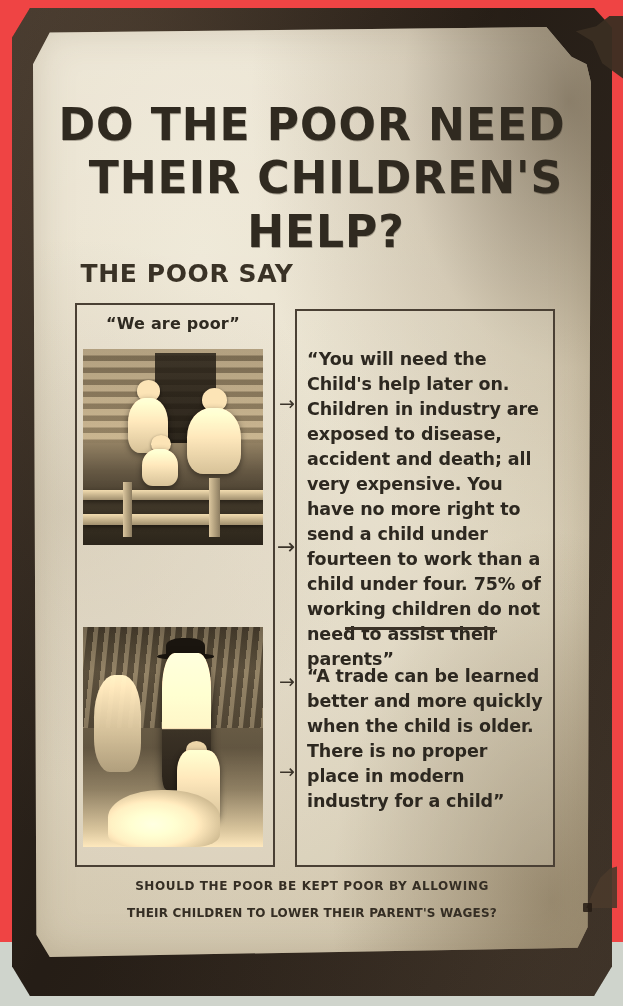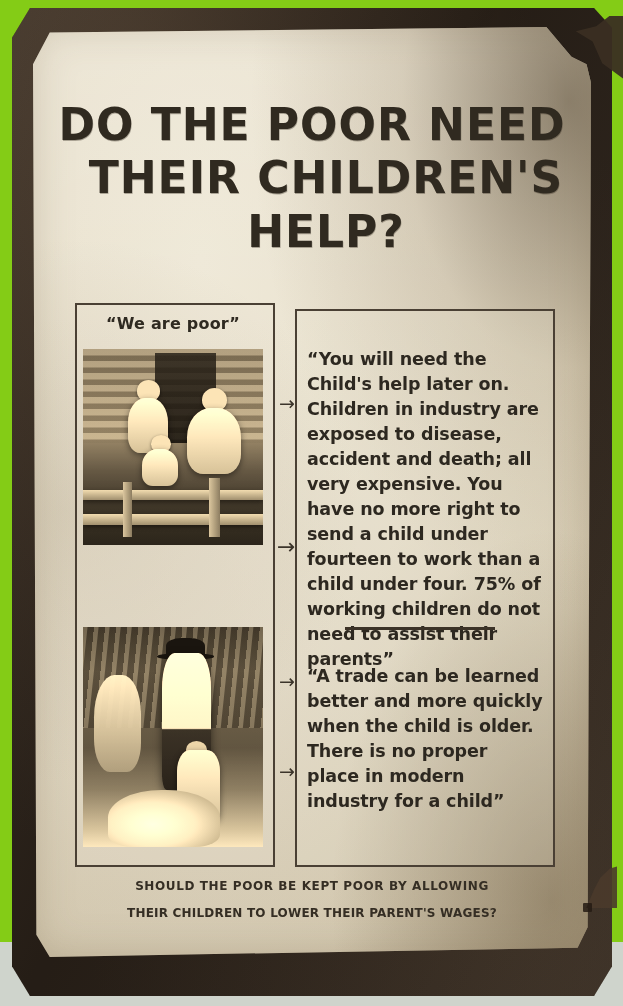--- a/index.html
+++ b/index.html
@@ -11,21 +11,21 @@
     width: 623px;
     height: 1006px;
     overflow: hidden;
     font-family: "Liberation Sans", sans-serif;
   }
 
   #poster-root {
     position: relative;
     width: 623px;
     height: 942px;
-    background: #84cc16;
+    background: #ef4444;
   }
 
   
   .board {
     position: absolute;
     left: 12px;
     top: 8px;
     width: 600px;
     height: 988px;
     background: #2e241b;
@@ -337,20 +337,21 @@
   <div class="tear-br"></div>
   <div class="tack" style="left:583px; top:903px;"></div>
 
   <div class="content">
 
     <div class="headline">
       <div class="l1">DO THE POOR NEED</div>
       <div class="l2">THEIR CHILDREN'S HELP?</div>
     </div>
 
+    <div class="col-head" id="head-poor">THE POOR SAY</div>
 
     <div class="left-col"></div>
 
     <div class="cap" id="cap1">“We are poor”</div>
 
     <div class="photo" id="photo1">
       <div class="p1-bg"></div>
       <div class="p1-siding"></div>
       <div class="p1-door"></div>
       <div class="p1-head" style="left:30%; top:16%; width:13%; height:11%;"></div>

